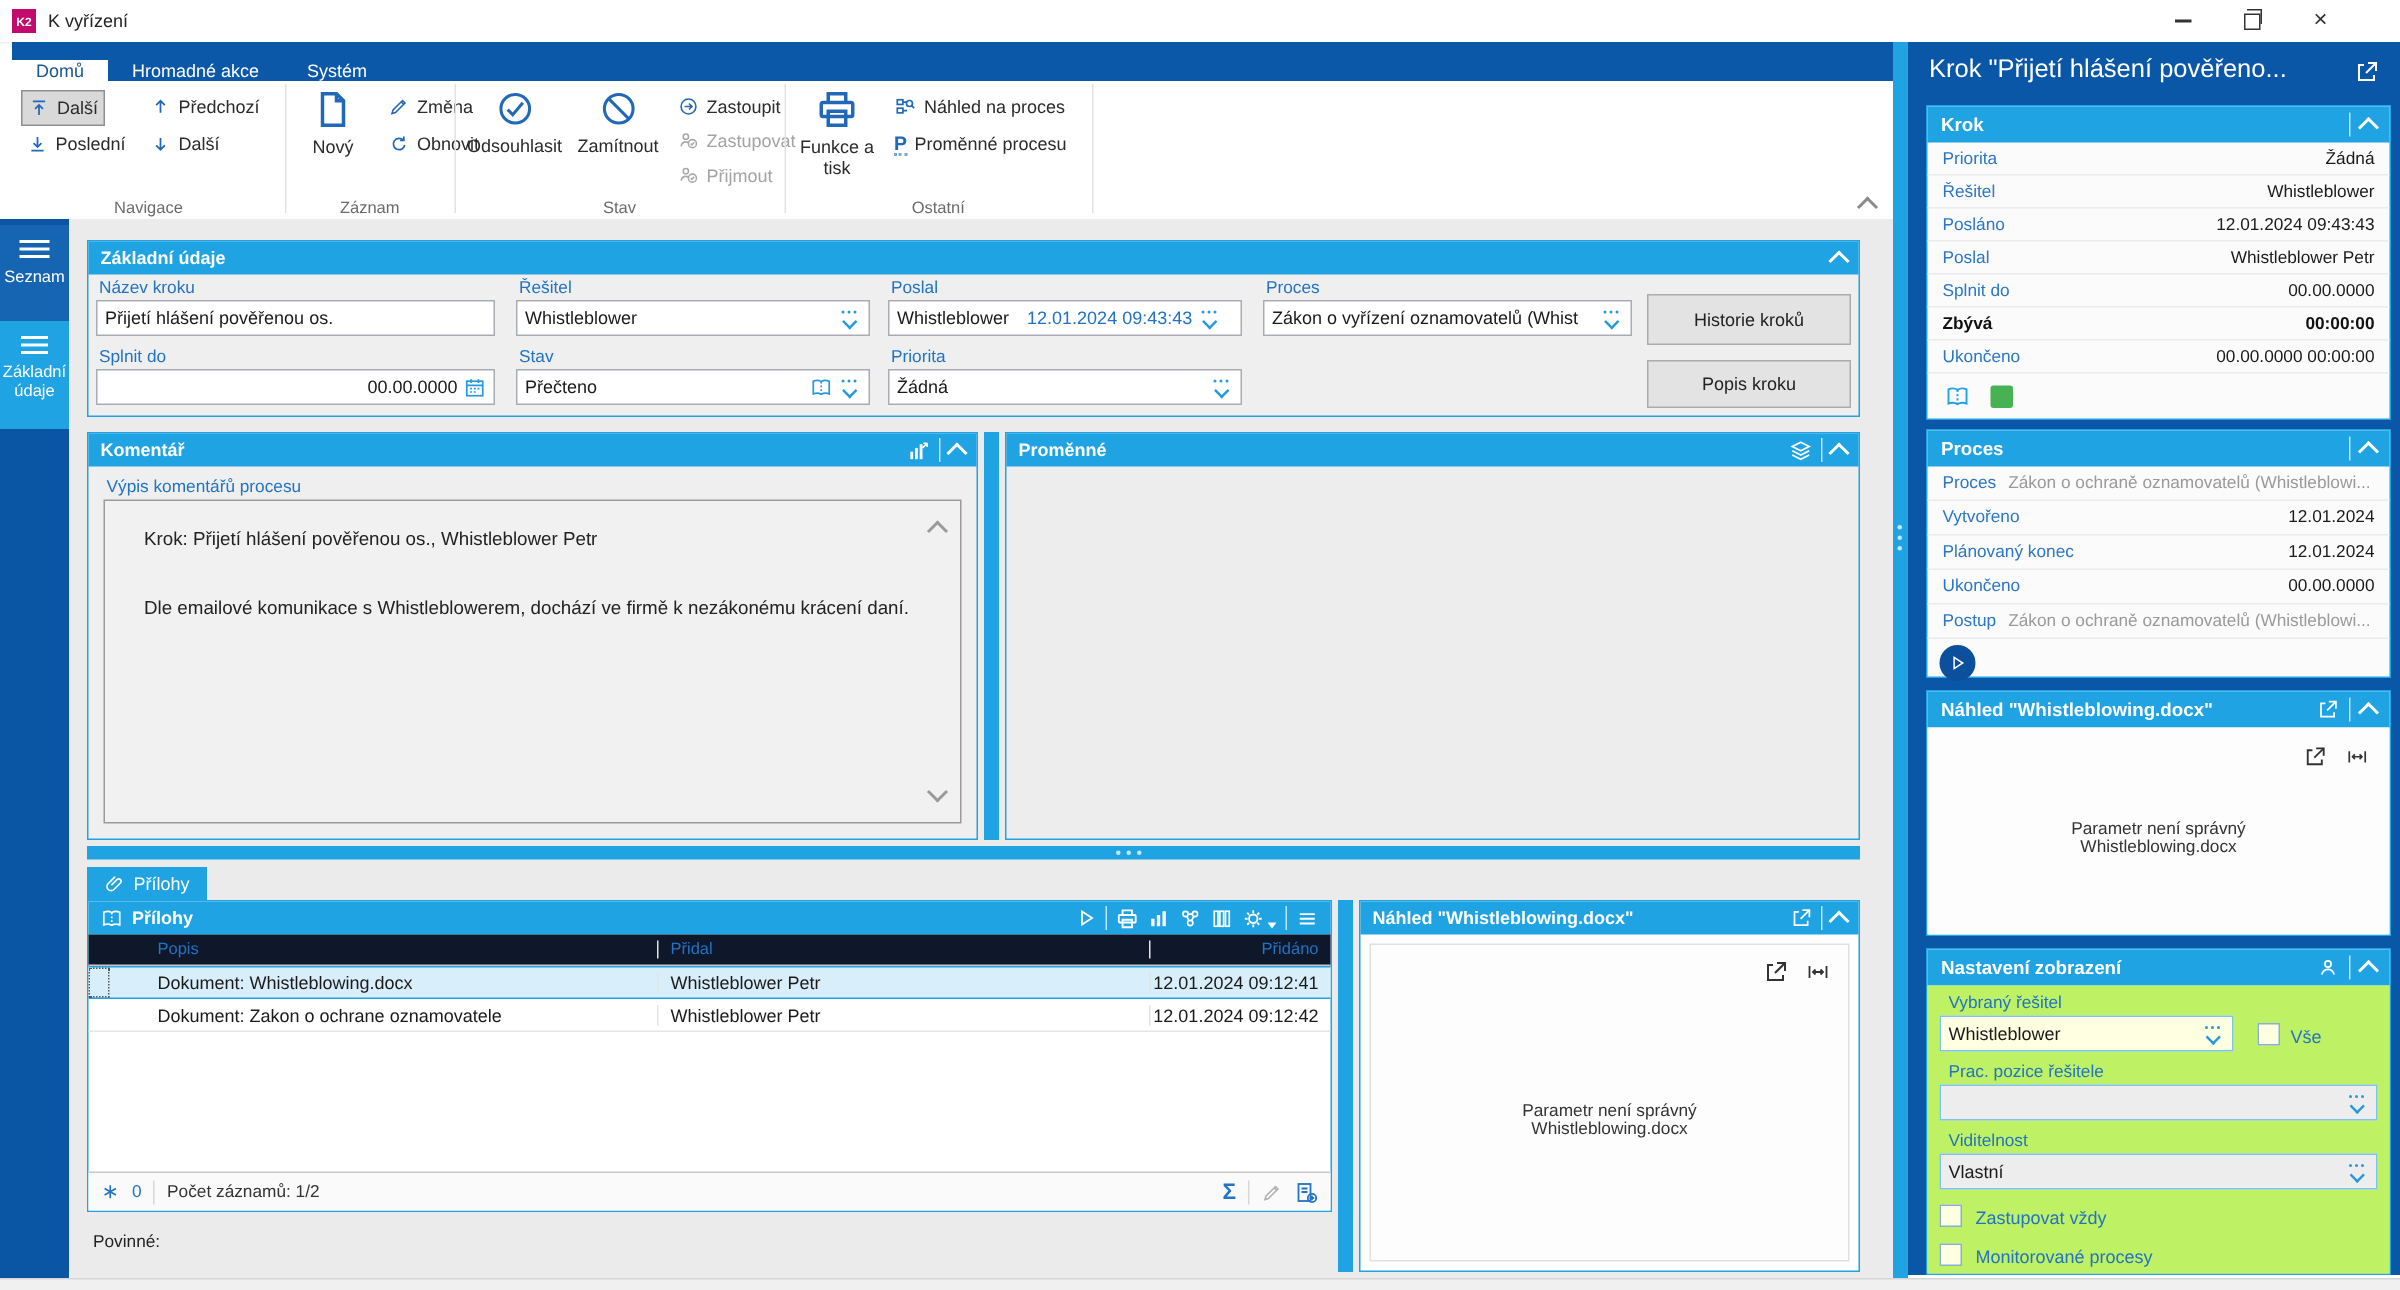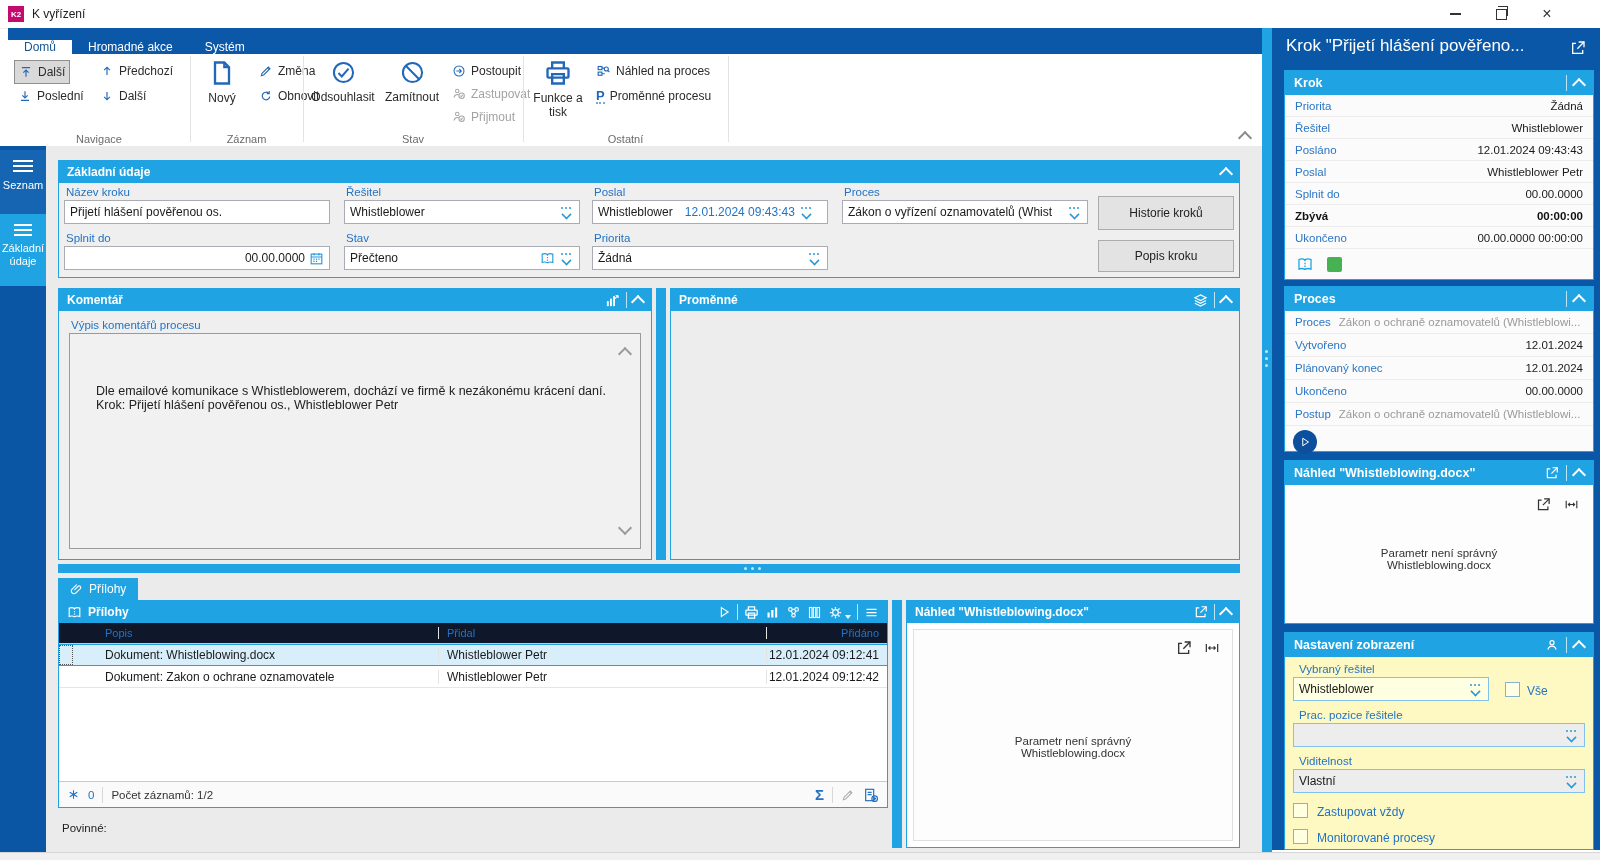--- a/index.html
+++ b/index.html
@@ -293,21 +293,21 @@
   <div class="abs bigbtn" style="left:372px;top:5px;width:64px">
     <svg class="ic iblue" width="27" height="27">
         <use href="#i-no"></use>
       </svg>
     <span>Zamítnout</span>
   </div>
   <div class="abs smallbtn" style="left:440px;top:6px">
     <svg class="ic iblue" width="14" height="14">
         <use href="#i-fwd"></use>
       </svg>
-    <span>Postoupit</span>
+    <span>Zastoupit</span>
   </div>
   <div class="abs smallbtn disabled" style="left:440px;top:29px">
     <svg class="ic igray" width="14" height="14">
         <use href="#i-personbadge"></use>
       </svg>
     <span>Zastupovat</span>
   </div>
   <div class="abs smallbtn disabled" style="left:440px;top:52px">
     <svg class="ic igray" width="14" height="14">
         <use href="#i-personbadge"></use>
@@ -421,22 +421,22 @@
     <span class="sp"></span>
     <svg class="ic" width="15" height="15" style="color:#fff">
         <use href="#i-chartarrow"></use>
       </svg>
     <span class="vsep"></span>
     <span class="chu"></span>
   </div>
   <div class="flabel" style="position:absolute;left:12px;top:30px">Výpis komentářů procesu</div>
   <div style="position:absolute;left:10px;top:44px;right:10px;bottom:10px;border:1px solid #9a9a9a;background:#f1f1f1">
     <div style="padding:18px 14px 0 26px;font-size:12.5px;color:#222">
+      <div>Krok: Přijetí hlášení pověřenou os., Whistleblower Petr</div>
       <div style="margin-top:32px">Dle emailové komunikace s Whistleblowerem, dochází ve firmě k nezákonému krácení daní.</div>
-      <div>Krok: Přijetí hlášení pověřenou os., Whistleblower Petr</div>
     </div>
     <span class="chu" style="position:absolute;right:10px;top:12px;color:#9a9a9a"></span>
     <span class="chd" style="position:absolute;right:10px;bottom:12px;color:#9a9a9a"></span>
   </div>
 </div>
 
 <div class="abs splitterV" style="left:656px;top:288px;width:10px;height:272px"></div>
 
 <div class="abs panel" style="left:670px;top:288px;width:570px;height:272px;background:#ededed">
   <div class="phead">
@@ -680,21 +680,21 @@
 <div class="abs sec" style="top:632px;height:218px">
   <div class="sechead">
     <span>Nastavení zobrazení</span>
     <span style="flex:1"></span>
     <svg class="ic" width="14" height="14" style="color:#fff">
         <use href="#i-person"></use>
       </svg>
     <span class="vsep"></span>
     <span class="chu"></span>
   </div>
-  <div style="position:relative;height:192px;background:#fef9c3">
+  <div style="position:relative;height:192px;background:#bef264">
     <div class="flabel" style="position:absolute;left:14px;top:6px">Vybraný řešitel</div>
     <div class="setinp" style="position:absolute;left:8px;top:20px;width:196px;height:24px;background:#ffffe1">
       <span style="flex:1;white-space:nowrap;overflow:hidden">Whistleblower</span>
       <span class="dd"></span>
     </div>
     <span class="cb" style="position:absolute;left:220px;top:25px"></span>
     <span class="flabel" style="position:absolute;left:242px;top:27px;font-size:12px">Vše</span>
 
     <div class="flabel" style="position:absolute;left:14px;top:52px">Prac. pozice řešitele</div>
     <div class="setinp" style="position:absolute;left:8px;top:66px;width:292px;height:24px;background:#ededed">

